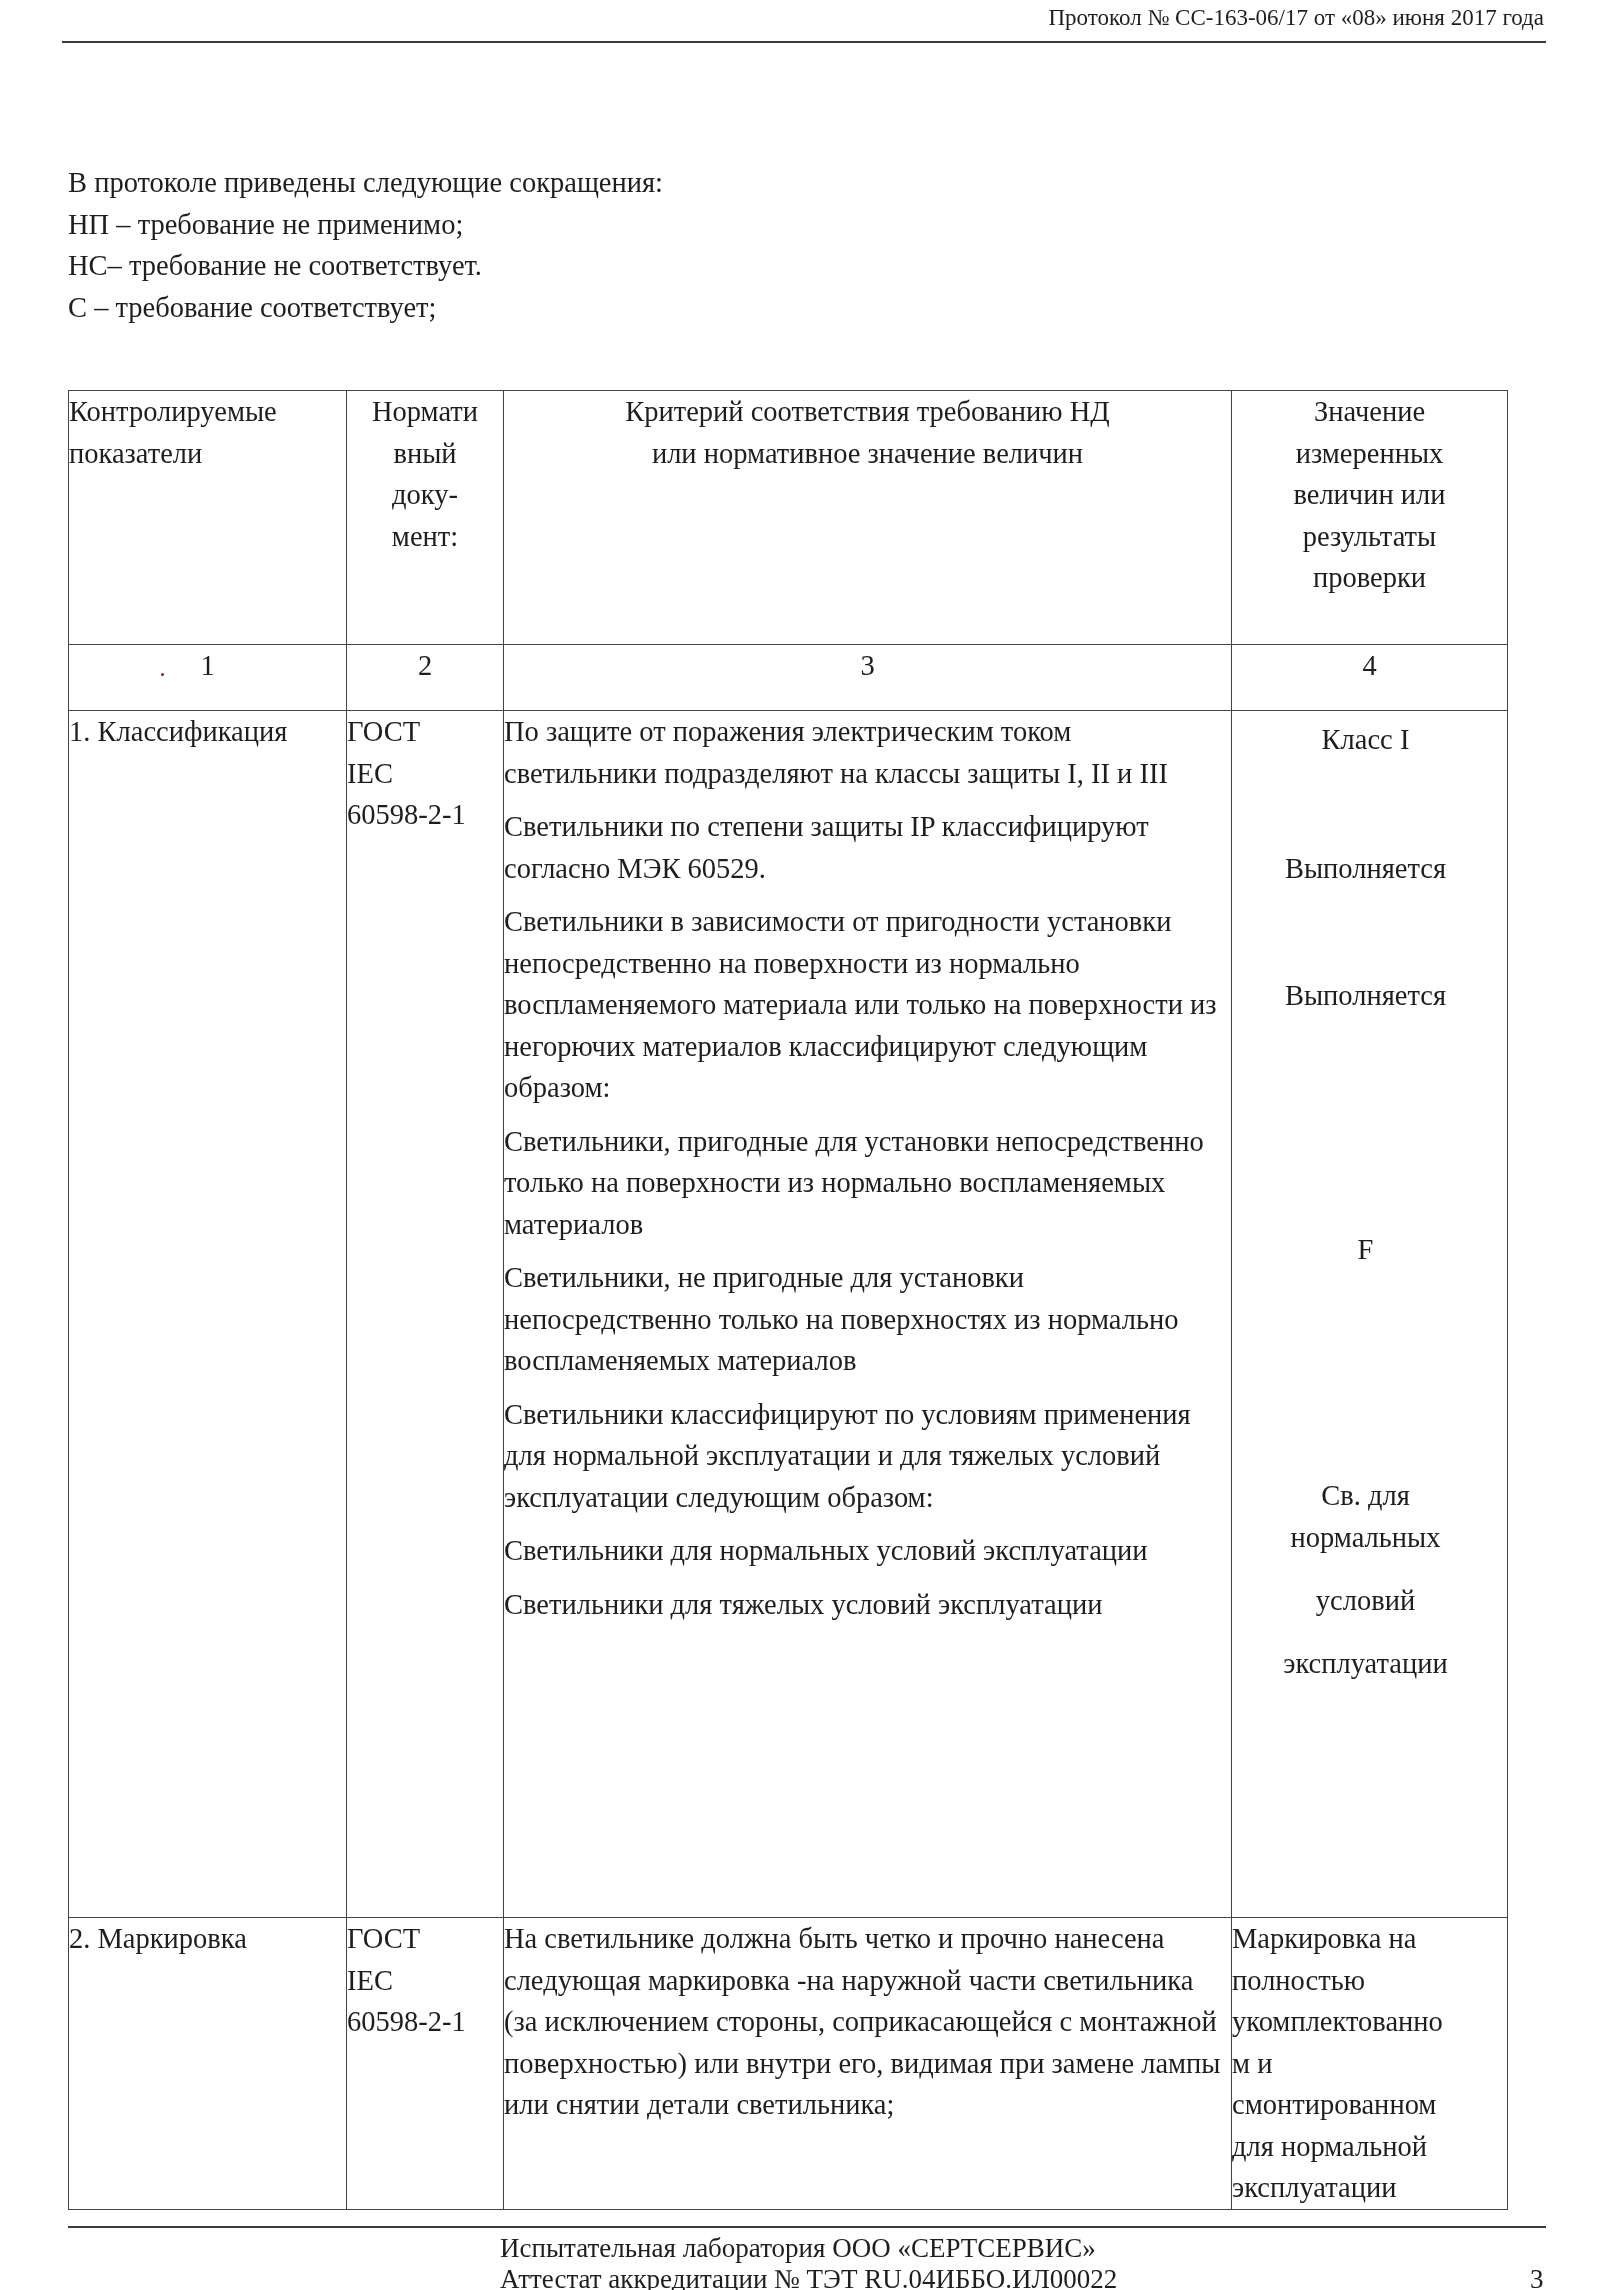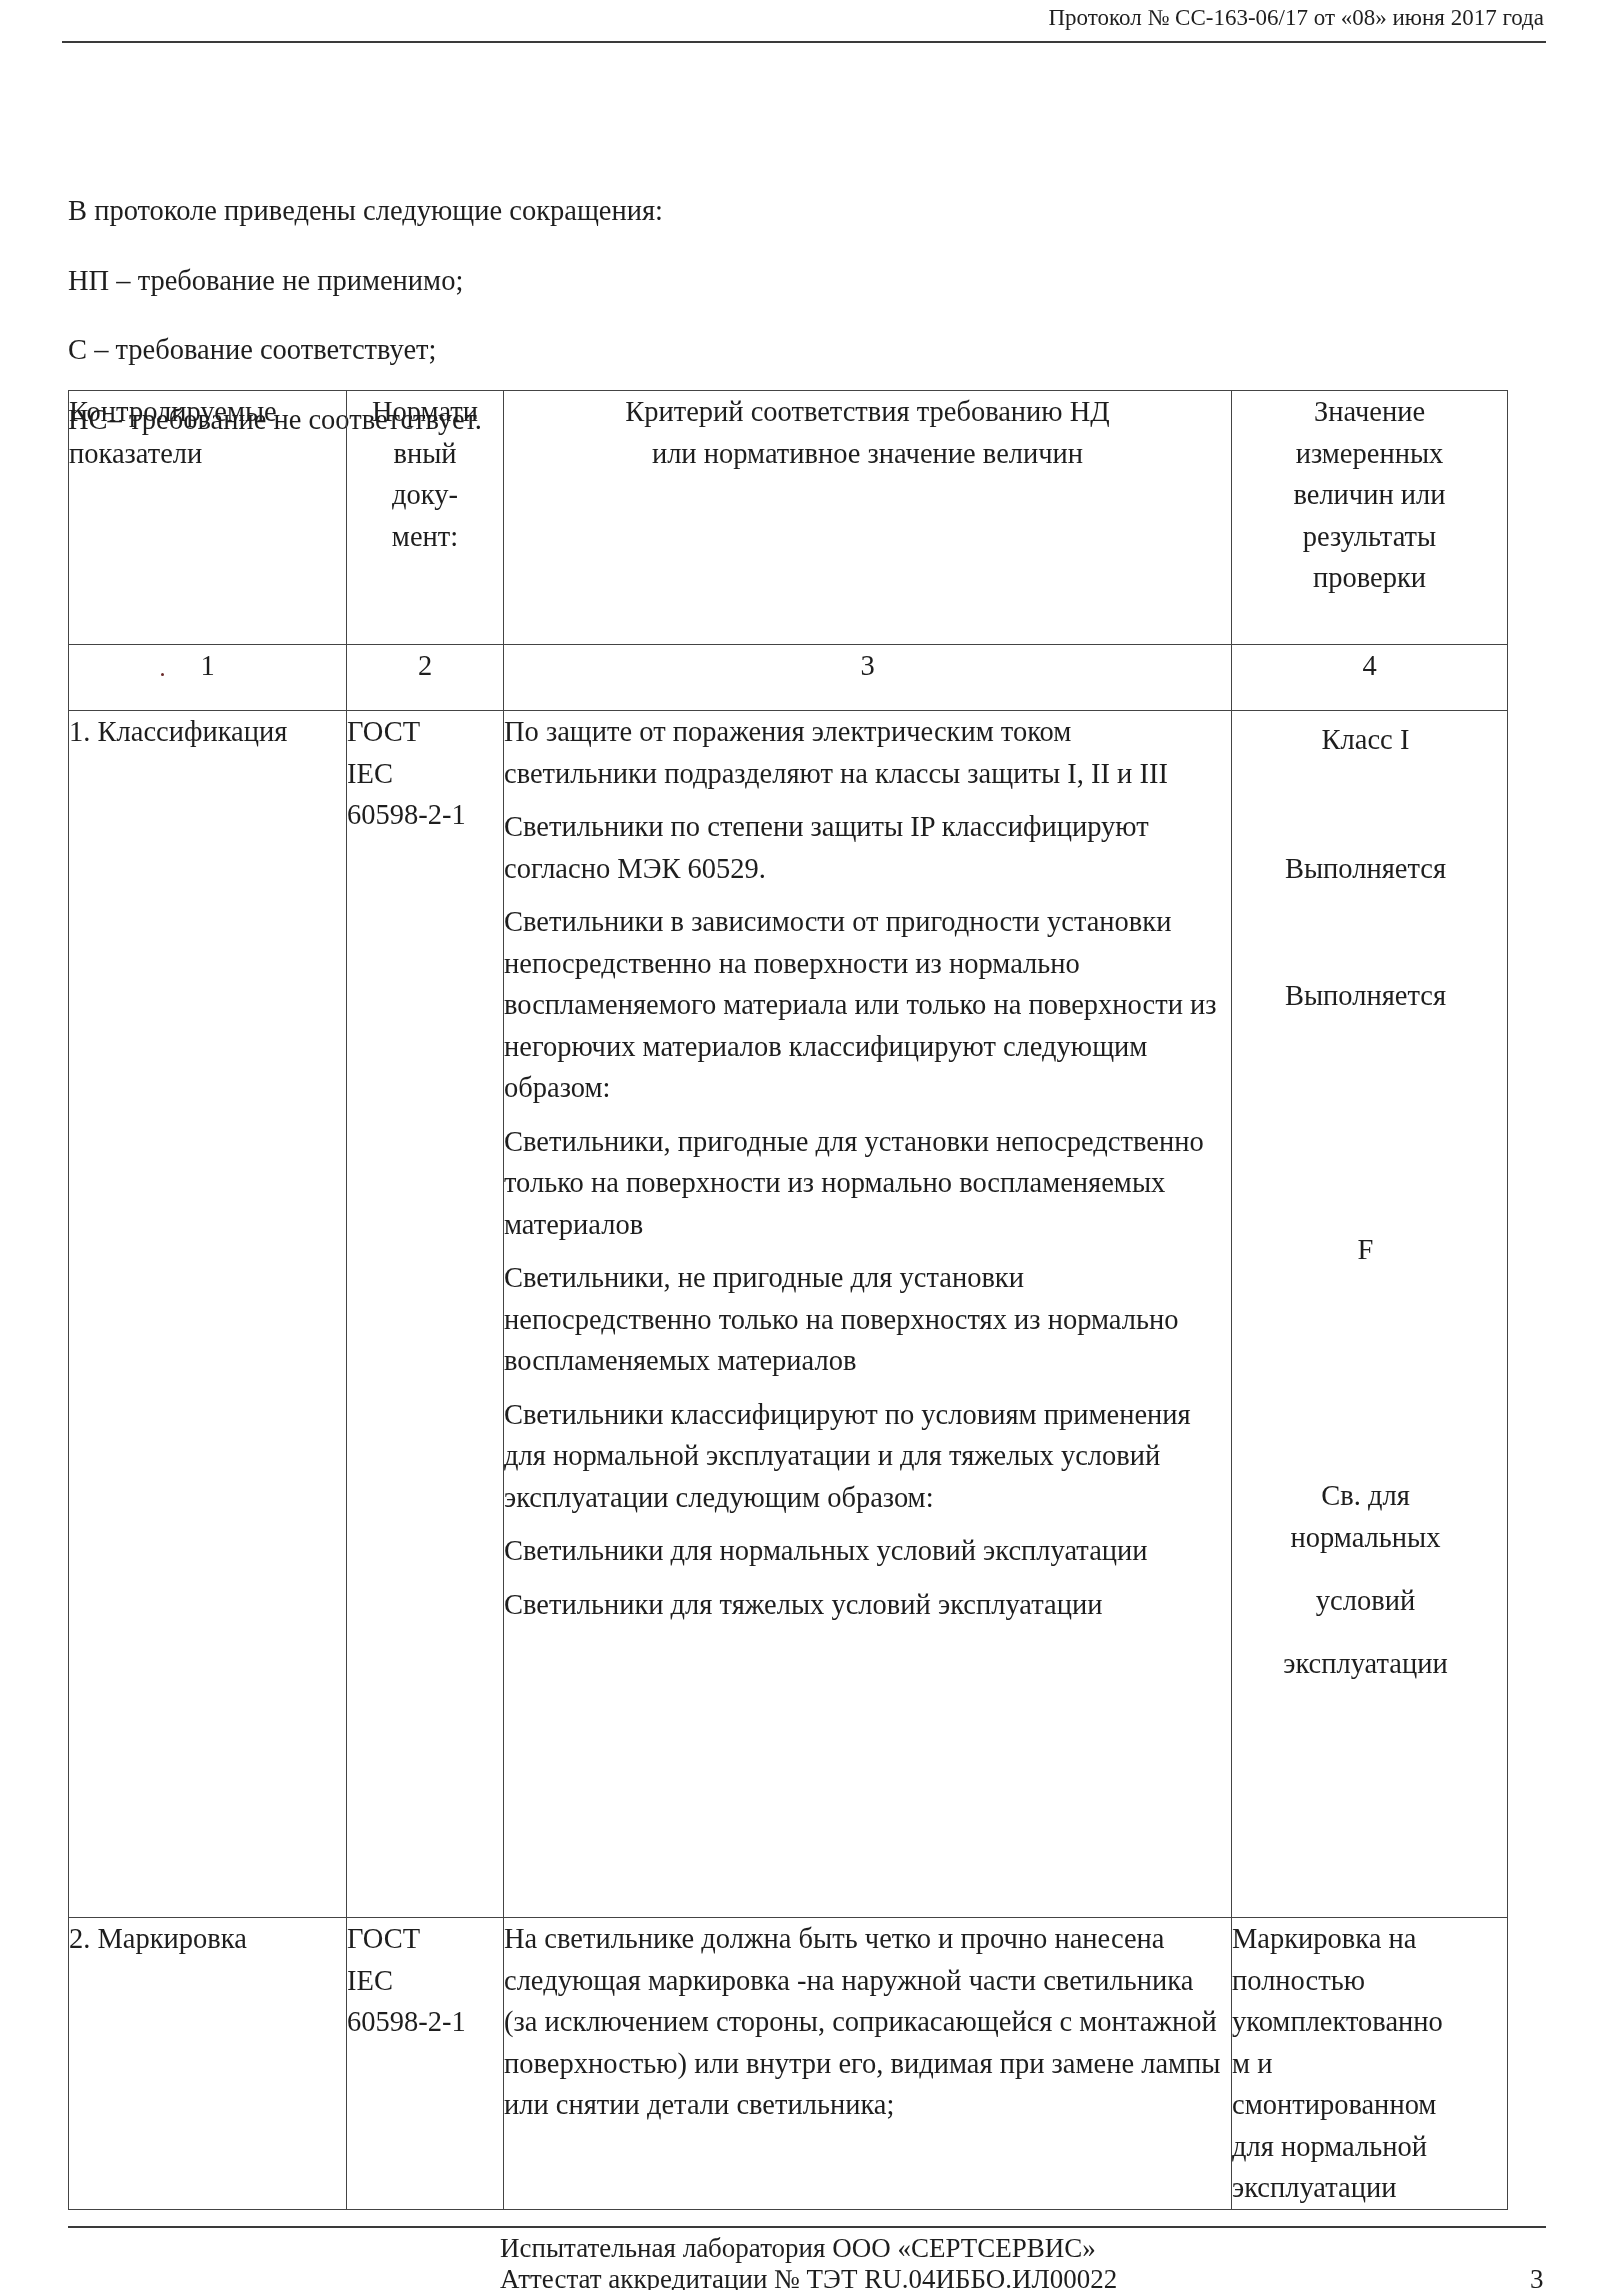--- a/index.html
+++ b/index.html
@@ -13,21 +13,21 @@
     font-size: 23px; line-height: 32px; white-space: nowrap;
   }
   .header-rule {
     position: absolute; left: 62px; width: 1484px; top: 41px; height: 0;
     border-top: 2px solid #3a3a3a;
   }
   .abbr {
     position: absolute; left: 68px; top: 162px;
     font-size: 28.5px; line-height: 41.5px;
   }
-  .abbr div { white-space: nowrap; margin-top: 28px; }
+  .abbr div { white-space: nowrap; }
   table.results {
     position: absolute; left: 68px; top: 390px; width: 1439px;
     border-collapse: collapse; table-layout: fixed;
     font-size: 28.5px; line-height: 41.5px;
   }
   table.results td {
     border: 1.5px solid #444; vertical-align: top; padding: 0;
   }
   .c1 { width: 278px; }
   .c2 { width: 157px; }
@@ -61,22 +61,22 @@
 </style>
 </head>
 <body>
 
 <div class="header-title">Протокол № СС-163-06/17 от «08» июня 2017 года</div>
 <div class="header-rule"></div>
 
 <div class="abbr">
   <div>В протоколе приведены следующие сокращения:</div>
   <div>НП – требование не применимо;</div>
+  <div>НС– требование не соответствует.</div>
   <div>С – требование соответствует;</div>
-  <div>НС– требование не соответствует.</div>
 </div>
 
 <table class="results">
   <colgroup>
     <col class="c1">
       <col class="c2">
       <col class="c3">
       <col class="c4">
   </colgroup>
   <tbody>

